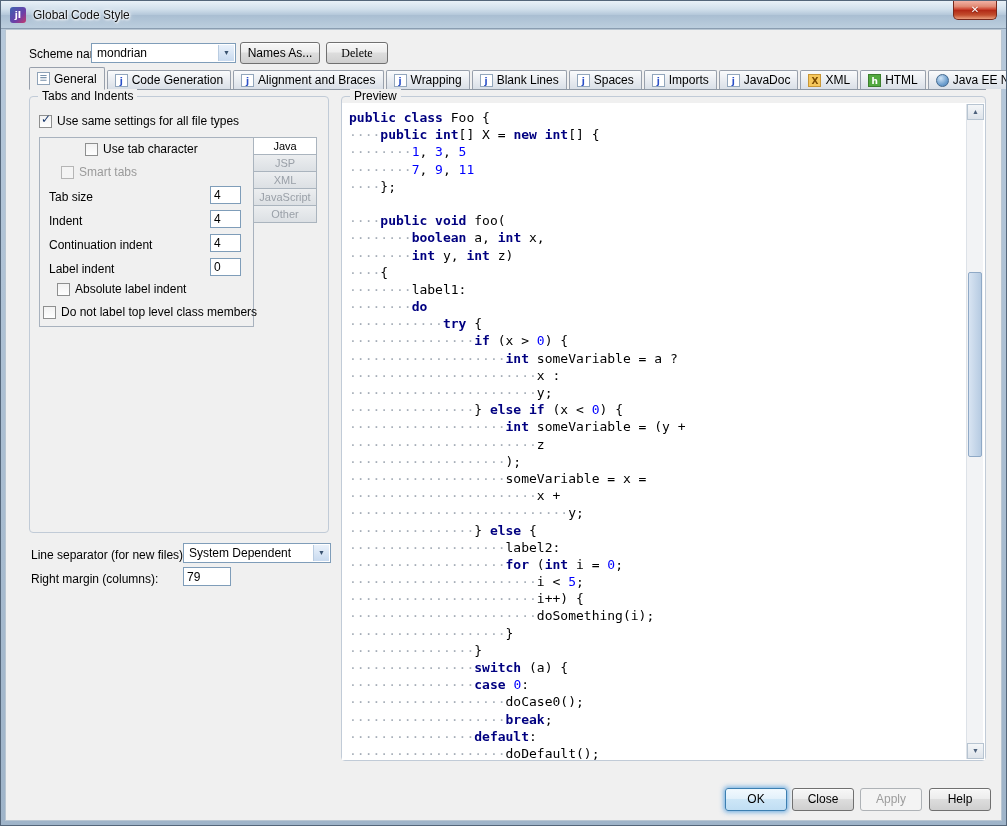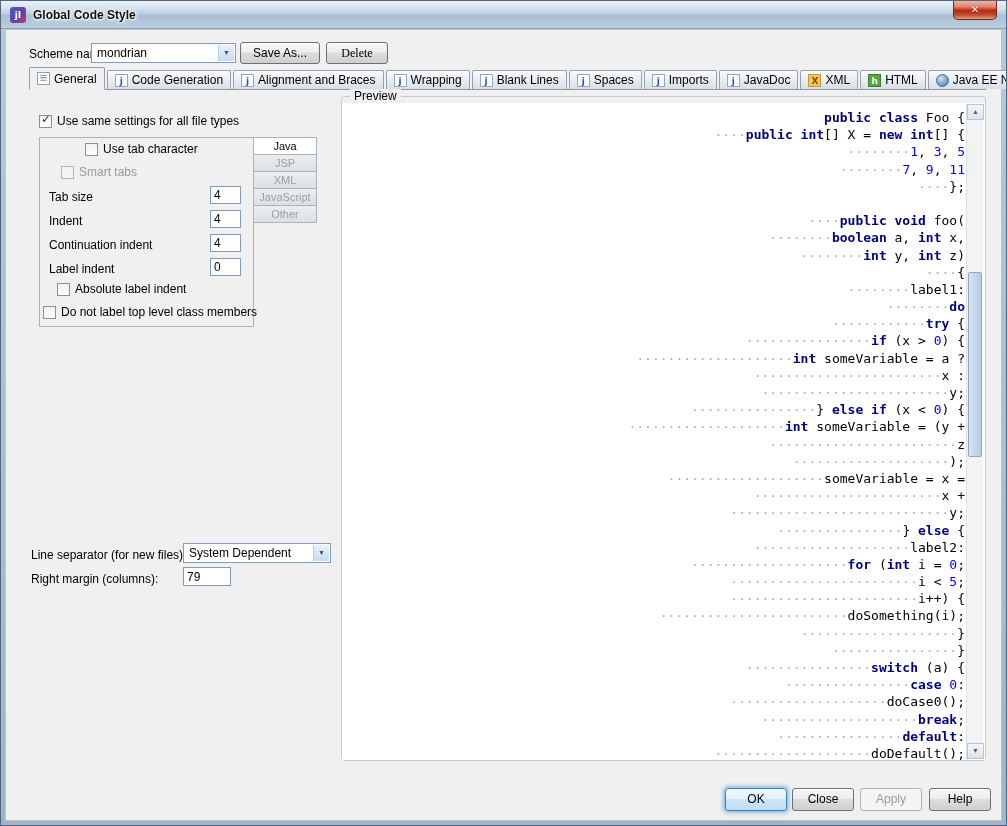--- a/index.html
+++ b/index.html
@@ -18,21 +18,20 @@
     padding-left:32px;
   }
   .app-icon {
     position:absolute; left:9px; top:6px; width:16px; height:16px;
     border-radius:3px; background:linear-gradient(135deg,#3D63B0 0%,#6B3FA8 60%,#C6396B 100%);
     color:#fff; font:bold 9px/16px "DejaVu Sans", sans-serif; text-align:center;
   }
   .title-text {
     position:absolute; left:32px; top:7px; font-size:12px; color:#101010;
     text-shadow:0 0 3px #fff, 0 0 6px #fff, 1px 1px 2px #fff;
-    font-weight:bold;
   }
   .close-btn {
     position:absolute; right:9px; top:0; width:44px; height:19px;
     border:1px solid #77281B; border-top:none; border-radius:0 0 5px 5px;
     background:linear-gradient(to bottom,#F3B1A4 0%,#E08A74 30%,#CE4430 46%,#B22A17 52%,#C24E2E 78%,#E99C7C 100%);
     color:#fff; font:bold 10px/18px "DejaVu Sans", sans-serif; text-align:center;
     text-shadow:0 1px 1px #7A1E10; cursor:pointer;
   }
   
   .content-bg {
@@ -118,21 +117,21 @@
   
   .ftab {
     position:absolute; left:252px; width:64px; height:18px;
     border:1px solid #AAB4BE; font-size:11px; line-height:16px; text-align:center;
     background:linear-gradient(to bottom,#ECEEF0,#DCE0E4); color:#9AA0A8; cursor:default;
   }
   .ftab.active { background:#fff; color:#000; z-index:3; cursor:pointer; }
   
   .editor {
     position:absolute; left:341px; top:102px; width:643px; height:657px;
-    background:#fff; overflow:hidden;text-align:right;
+    background:#fff; overflow:hidden;
   }
   .code {
     position:absolute; left:7px; top:6px; right:20px;
     font:13px/17.2px "DejaVu Sans Mono", monospace; white-space:pre;
   }
   .code-line { height:17.2px; }
   .tok-k { color:#000080; font-weight:bold; }
   .tok-n { color:#0000FF; }
   .tok-p { color:#000000; }
   .ws { color:#A6AEB8; }
@@ -168,21 +167,21 @@
 
   <div class="content-bg"></div>
 
   <label class="abs" style="left:28px; top:46px;">Scheme name:</label>
   <div class="combo" style="left:90px; top:42px; width:145px; height:20px;">
     <span class="value">mondrian</span>
     <span class="arrow-btn">
         <span class="arrow-glyph">▼</span>
       </span>
   </div>
-  <div class="btn" style="left:239px; top:41px; width:80px; height:22px;">Save As...</div>
+  <div class="btn" style="left:239px; top:41px; width:80px; height:22px;">Names As...</div>
   <div class="btn" style="left:325px; top:41px; width:62px; height:22px;font-family:Liberation Serif, serif;">Delete</div>
 
   <div class="tabbar">
       <div class="tab active">
         <span class="ticon icon-page">≡</span>
         <span>General</span>
       </div>
       <div class="tab">
         <span class="ticon icon-java-class">j</span>
         <span>Code Generation</span>
@@ -218,20 +217,23 @@
       <div class="tab">
         <span class="ticon icon-html-file">h</span>
         <span>HTML</span>
       </div>
       <div class="tab">
         <span class="ticon icon-globe"></span>
         <span>Java EE Names</span>
       </div>
     </div>
 
+  <div class="group" style="left:28px; top:95px; width:300px; height:437px;">
+    <span class="legend">Tabs and Indents</span>
+  </div>
 
   <label class="checkbox" style="left:38px; top:113px;">
     <span class="cb-box checked">
         <span class="tick">✓</span>
       </span>
     <span class="cb-label">Use same settings for all file types</span>
   </label>
 
   <div class="panel" style="left:38px; top:136px; width:215px; height:190px;"></div>
 

